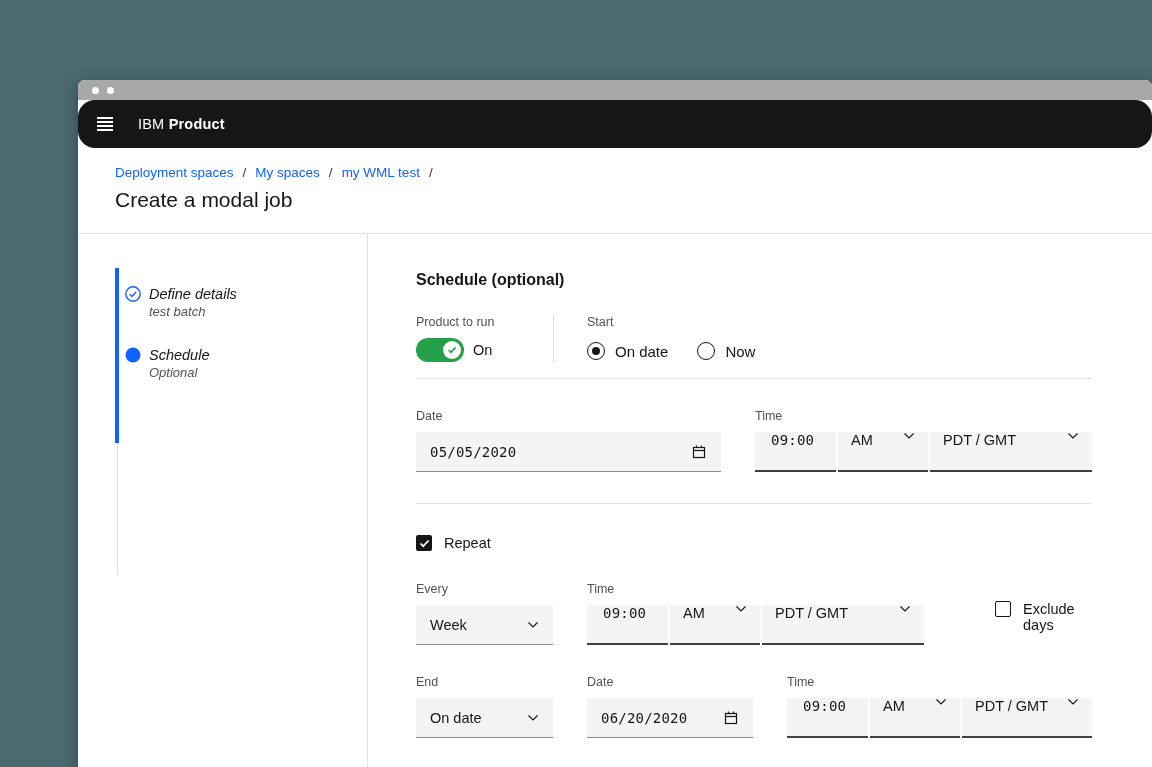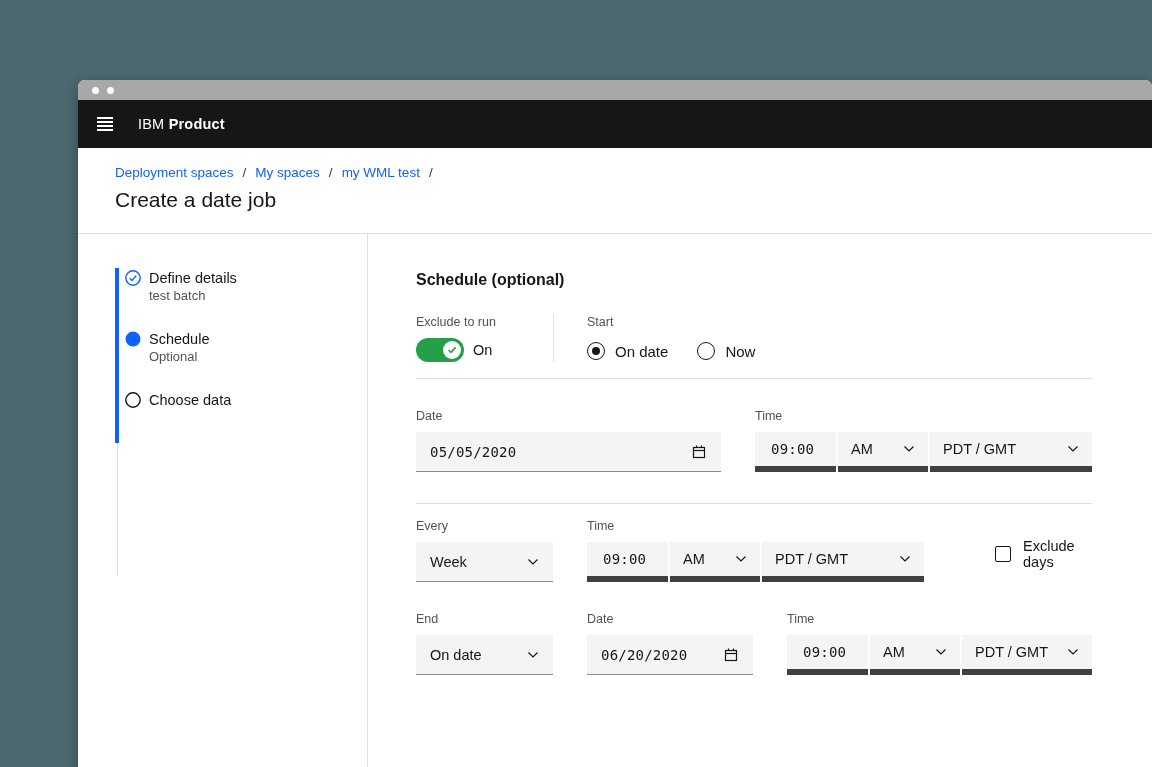--- a/index.html
+++ b/index.html
@@ -11,37 +11,37 @@
     color:#161616;
   }
   .window {
     position:absolute; left:78px; top:80px; width:1074px; height:687px;
     background:#ffffff; border-radius:7px 7px 0 0; overflow:hidden;
     box-shadow:0 3px 14px rgba(0,0,0,0.35);
   }
   
   .titlebar { height:20px; background:#a8a8a8; display:flex; align-items:center; padding-left:14px; gap:8px; }
   .tb-dot { width:7px; height:7px; border-radius:50%; background:#ffffff; }
-  .appheader { height:48px; background:#161616; display:flex; align-items:center; color:#fff; }
+  .appheader { height:48px; background:#161616; display:flex; align-items:center; color:#fff;border-radius:17px; }
   .hamburger { margin-left:19px; width:16px; display:flex; flex-direction:column; gap:2px; cursor:pointer; }
   .hamburger span { display:block; height:2px; background:#ffffff; }
   .brand { margin-left:25px; font-size:14.5px; letter-spacing:0.2px; color:#fff; }
   .brand .bold { font-weight:700; }
   
   .pagehead { height:86px; border-bottom:1px solid #e0e0e0; padding:17px 0 14px 37px; }
   .breadcrumb { font-size:13.5px; display:flex; gap:9px; align-items:center; }
   .crumb { color:#0f62fe; text-decoration:none; cursor:pointer; }
   .crumb-sep { color:#393939; }
   .page-title { margin-top:8px; font-size:21px; font-weight:400; color:#161616; }
   
   .content { display:flex; height:533px; }
   .sidebar { width:290px; border-right:1px solid #e0e0e0; position:relative; flex:none; }
   .track { position:absolute; left:39px; top:34px; width:1px; height:307px; background:#dcdcdc; }
   .track-active { position:absolute; left:37px; top:34px; width:4px; height:175px; background:#0f62fe; }
-  .steps { position:absolute; left:47px; top:36px; width:230px; }
+  .steps { position:absolute; left:47px; top:52px; width:230px;font-style:italic; }
   .step { position:relative; padding-left:24px; min-height:61px; cursor:pointer; }
   .step-icon { position:absolute; left:0; top:0; width:16px; height:16px; }
   .step-label { font-size:14.5px; line-height:16px; color:#161616; }
   .step-sub { font-size:13px; line-height:16px; color:#525252; margin-top:2px; }
   
   .main { flex:1; padding:37px 60px 0 48px; }
   .section-heading { font-size:16px; font-weight:700; color:#161616; }
   .form-label { font-size:12.5px; color:#525252; line-height:16px; }
   .toggle-row { display:flex; margin-top:25px; }
   .toggle-col { width:137px; flex:none; }
@@ -53,46 +53,46 @@
   .radio-group { margin-top:12px; display:flex; gap:29px; }
   .radio-option { display:flex; align-items:center; gap:10px; cursor:pointer; }
   .radio { width:18px; height:18px; border-radius:50%; border:1px solid #161616; position:relative; flex:none; background:#fff; }
   .radio.selected::after { content:""; position:absolute; left:4px; top:4px; width:8px; height:8px; border-radius:50%; background:#161616; }
   .radio-label { font-size:15px; color:#161616; }
   .rule { border:0; border-top:1px solid #e0e0e0; }
   .rule-1 { margin-top:16px; }
   .rule-2 { margin-top:31px; }
   .fieldrow { display:flex; }
   .row-a { margin-top:29px; }
-  .row-b { margin-top:14px; }
+  .row-b { margin-top:30px; }
   .row-c { margin-top:29px; }
   .fcol { flex:none; }
   .fcol .finput, .fcol .seg-group { margin-top:8px; }
   .w-date { width:305px; margin-right:34px; }
   .w-select { width:137px; margin-right:34px; }
   .w-date-sm { width:166px; margin-right:34px; }
   .finput {
     height:40px; background:#f4f4f4; border-bottom:1px solid #8d8d8d;
     display:flex; align-items:center; justify-content:space-between;
     padding:0 14px; cursor:pointer;
   }
   .seg-group { display:flex; gap:2px; }
-  .seg { height:40px; background:#f4f4f4; border-bottom:6px solid #404040; display:flex; align-items:center; justify-content:space-between; padding:0 13px; cursor:pointer; }
+  .seg { height:40px; background:#f4f4f4; border-bottom:2px solid #404040; display:flex; justify-content:space-between; padding:0 13px; cursor:pointer; }
   .seg-time { width:81px; justify-content:flex-start; padding-left:16px; }
   .seg-ampm { width:90px; }
   .seg-tz { width:162px; }
   .seg-tz-sm { width:130px; }
   .mono { font-family:"DejaVu Sans Mono","Liberation Mono",monospace; font-size:14px; letter-spacing:0.2px; color:#161616; }
   .selval { font-size:14.5px; color:#161616; }
   .checkbox-row { display:flex; align-items:center; gap:12px; margin-top:31px; }
   .checkbox { width:16px; height:16px; border-radius:2px; flex:none; cursor:pointer; }
   .checkbox.checked { background:#161616; display:flex; align-items:center; justify-content:center; }
   .checkbox.unchecked { background:#fff; border:1px solid #161616; }
   .checkbox-label { font-size:14.5px; color:#161616; }
-  .exclude { display:flex; align-items:center; gap:12px; margin-left:36px; align-self:flex-end; margin-bottom:12px;padding-left:35px; }
+  .exclude { display:flex; gap:12px; margin-left:36px; align-self:flex-end; margin-bottom:12px;padding-left:35px; }
   .chev { flex:none; }
 </style>
 </head>
 <body>
 
 <div class="window">
 
   <div class="titlebar">
     <span class="tb-dot"></span>
     <span class="tb-dot"></span>
@@ -113,21 +113,21 @@
 
   <div class="pagehead">
     <div class="breadcrumb">
       <a class="crumb">Deployment spaces</a>
       <span class="crumb-sep">/</span>
       <a class="crumb">My spaces</a>
       <span class="crumb-sep">/</span>
       <a class="crumb">my WML test</a>
       <span class="crumb-sep">/</span>
     </div>
-    <h1 class="page-title">Create a date job</h1>
+    <h1 class="page-title">Create a modal job</h1>
   </div>
 
   <div class="content">
 
     <div class="sidebar">
       <div class="track"></div>
       <div class="track-active"></div>
       <div class="steps">
 
         <div class="step">
@@ -141,38 +141,32 @@
 
 
         <div class="step">
           <svg class="step-icon" viewBox="0 0 16 16">
             <circle cx="8" cy="8" r="7.5" fill="#0f62fe"></circle>
           </svg>
           <div class="step-label">Schedule</div>
           <div class="step-sub">Optional</div>
         </div>
 
-        <div class="step">
-          <svg class="step-icon" viewBox="0 0 16 16">
-            <circle cx="8" cy="8" r="7.2" fill="none" stroke="#161616" stroke-width="1.4"></circle>
-          </svg>
-          <div class="step-label">Choose data</div>
-        </div>
 
 
       </div>
     </div>
 
     <div class="main">
 
       <h3 class="section-heading">Schedule (optional)</h3>
 
       <div class="toggle-row">
         <div class="toggle-col">
-          <div class="form-label">Exclude to run</div>
+          <div class="form-label">Product to run</div>
           <div class="toggle-wrap">
             <div class="toggle">
               <div class="toggle-knob">
                 <svg width="10" height="8" viewBox="0 0 10 8">
                   <path d="M1.5 4l2.4 2.4L8.6 1.4" fill="none" stroke="#24a148" stroke-width="1.6"></path>
                 </svg>
               </div>
             </div>
             <span class="toggle-state">On</span>
           </div>
@@ -227,20 +221,28 @@
               <svg class="chev" width="12" height="8" viewBox="0 0 12 8">
                   <path d="M1.5 1.5L6 6l4.5-4.5" fill="none" stroke="#161616" stroke-width="1.2"></path>
                 </svg>
             </div>
           </div>
         </div>
       </div>
 
       <hr class="rule rule-2">
 
+      <div class="checkbox-row">
+        <span class="checkbox checked">
+          <svg width="11" height="9" viewBox="0 0 11 9">
+              <path d="M1.5 4.5l2.7 2.7L9.6 1.5" fill="none" stroke="#ffffff" stroke-width="1.7"></path>
+            </svg>
+        </span>
+        <span class="checkbox-label">Repeat</span>
+      </div>
 
       <div class="fieldrow row-b">
         <div class="fcol w-select">
           <div class="form-label">Every</div>
           <div class="finput">
             <span class="selval">Week</span>
             <svg class="chev" width="12" height="8" viewBox="0 0 12 8">
                 <path d="M1.5 1.5L6 6l4.5-4.5" fill="none" stroke="#161616" stroke-width="1.2"></path>
               </svg>
           </div>

